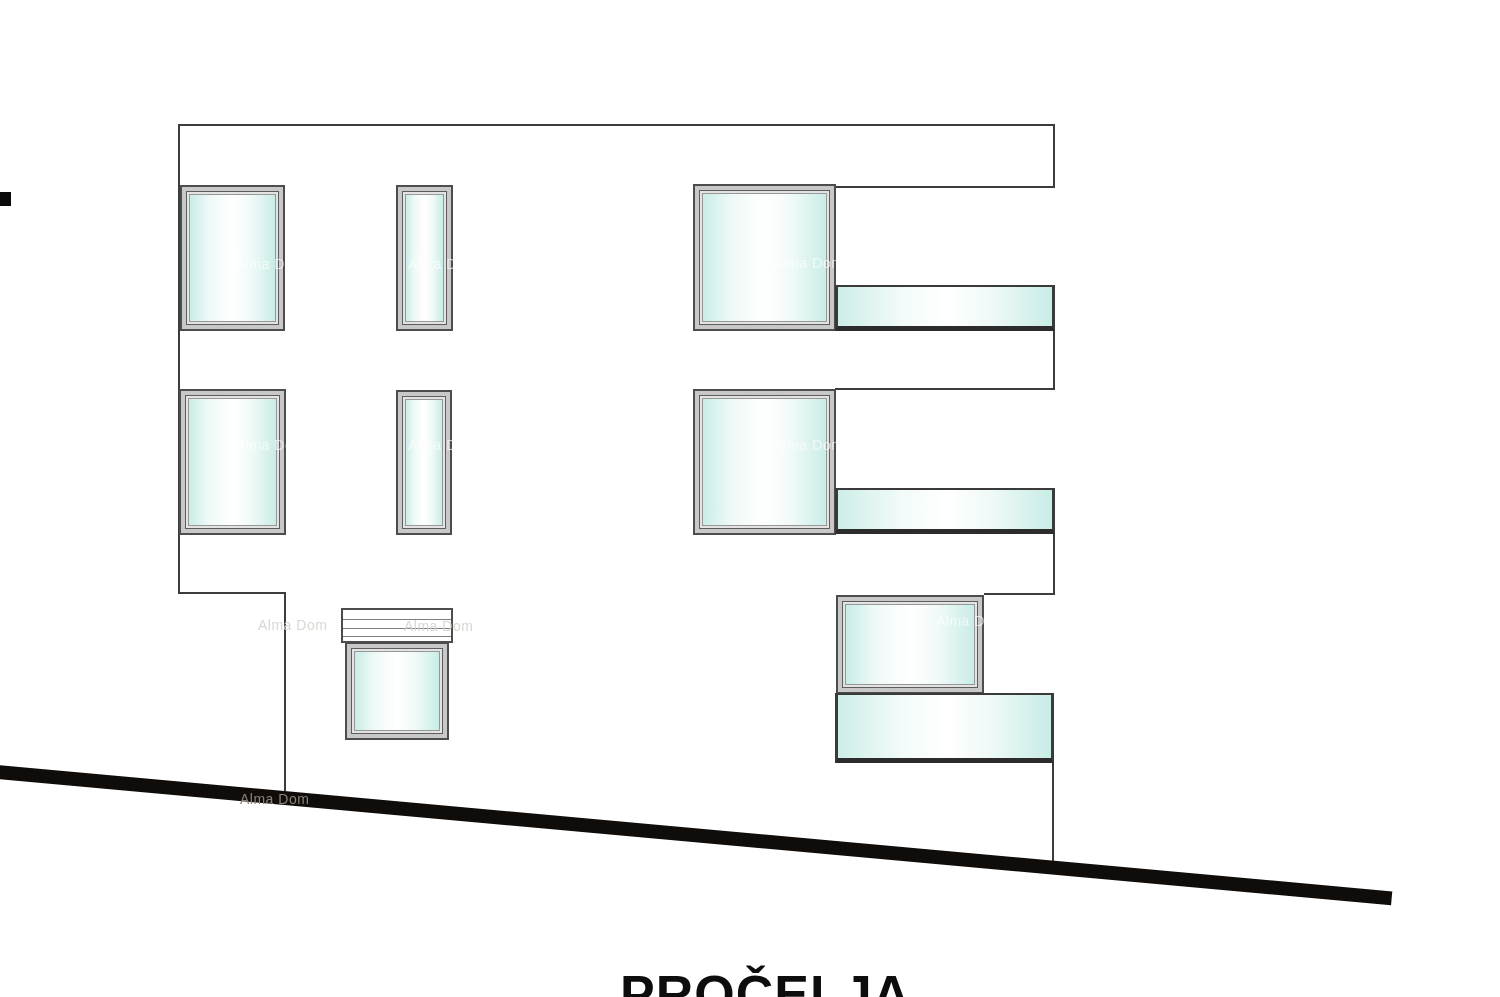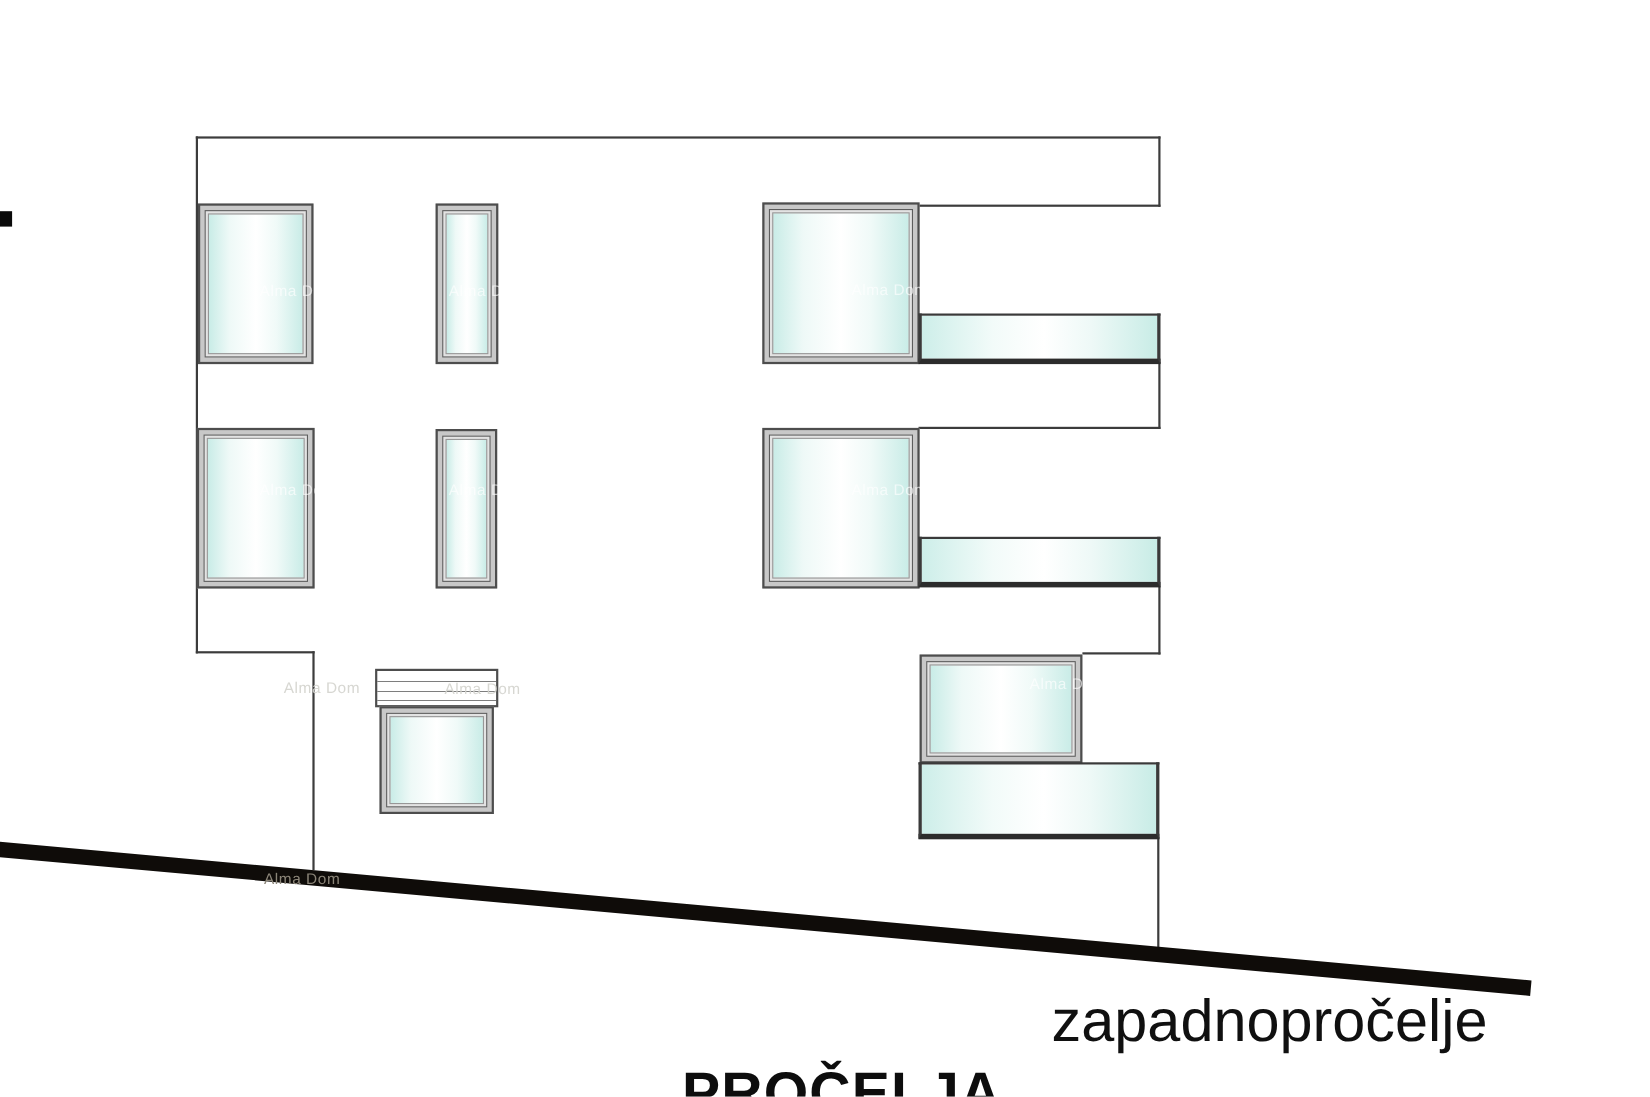--- a/index.html
+++ b/index.html
@@ -123,16 +123,15 @@
   <span class="wm wm-glass" style="left:408px;top:256px;">Alma Dom</span>
   <span class="wm wm-glass" style="left:774px;top:255px;">Alma Dom</span>
   <span class="wm wm-glass" style="left:236px;top:437px;">Alma Dom</span>
   <span class="wm wm-glass" style="left:408px;top:437px;">Alma Dom</span>
   <span class="wm wm-glass" style="left:774px;top:437px;">Alma Dom</span>
   <span class="wm wm-glass" style="left:936px;top:613px;">Alma Dom</span>
   <span class="wm wm-faint" style="left:258px;top:617px;">Alma Dom</span>
   <span class="wm wm-faint" style="left:404px;top:618px;">Alma Dom</span>
   <span class="wm wm-ground" style="left:240px;top:791px;">Alma Dom</span>
 
-  <div class="facade-label">zapadnopročelje</div>
   <div class="sheet-title">PROČELJA</div>
 
 </div>
 
 </body></html>

